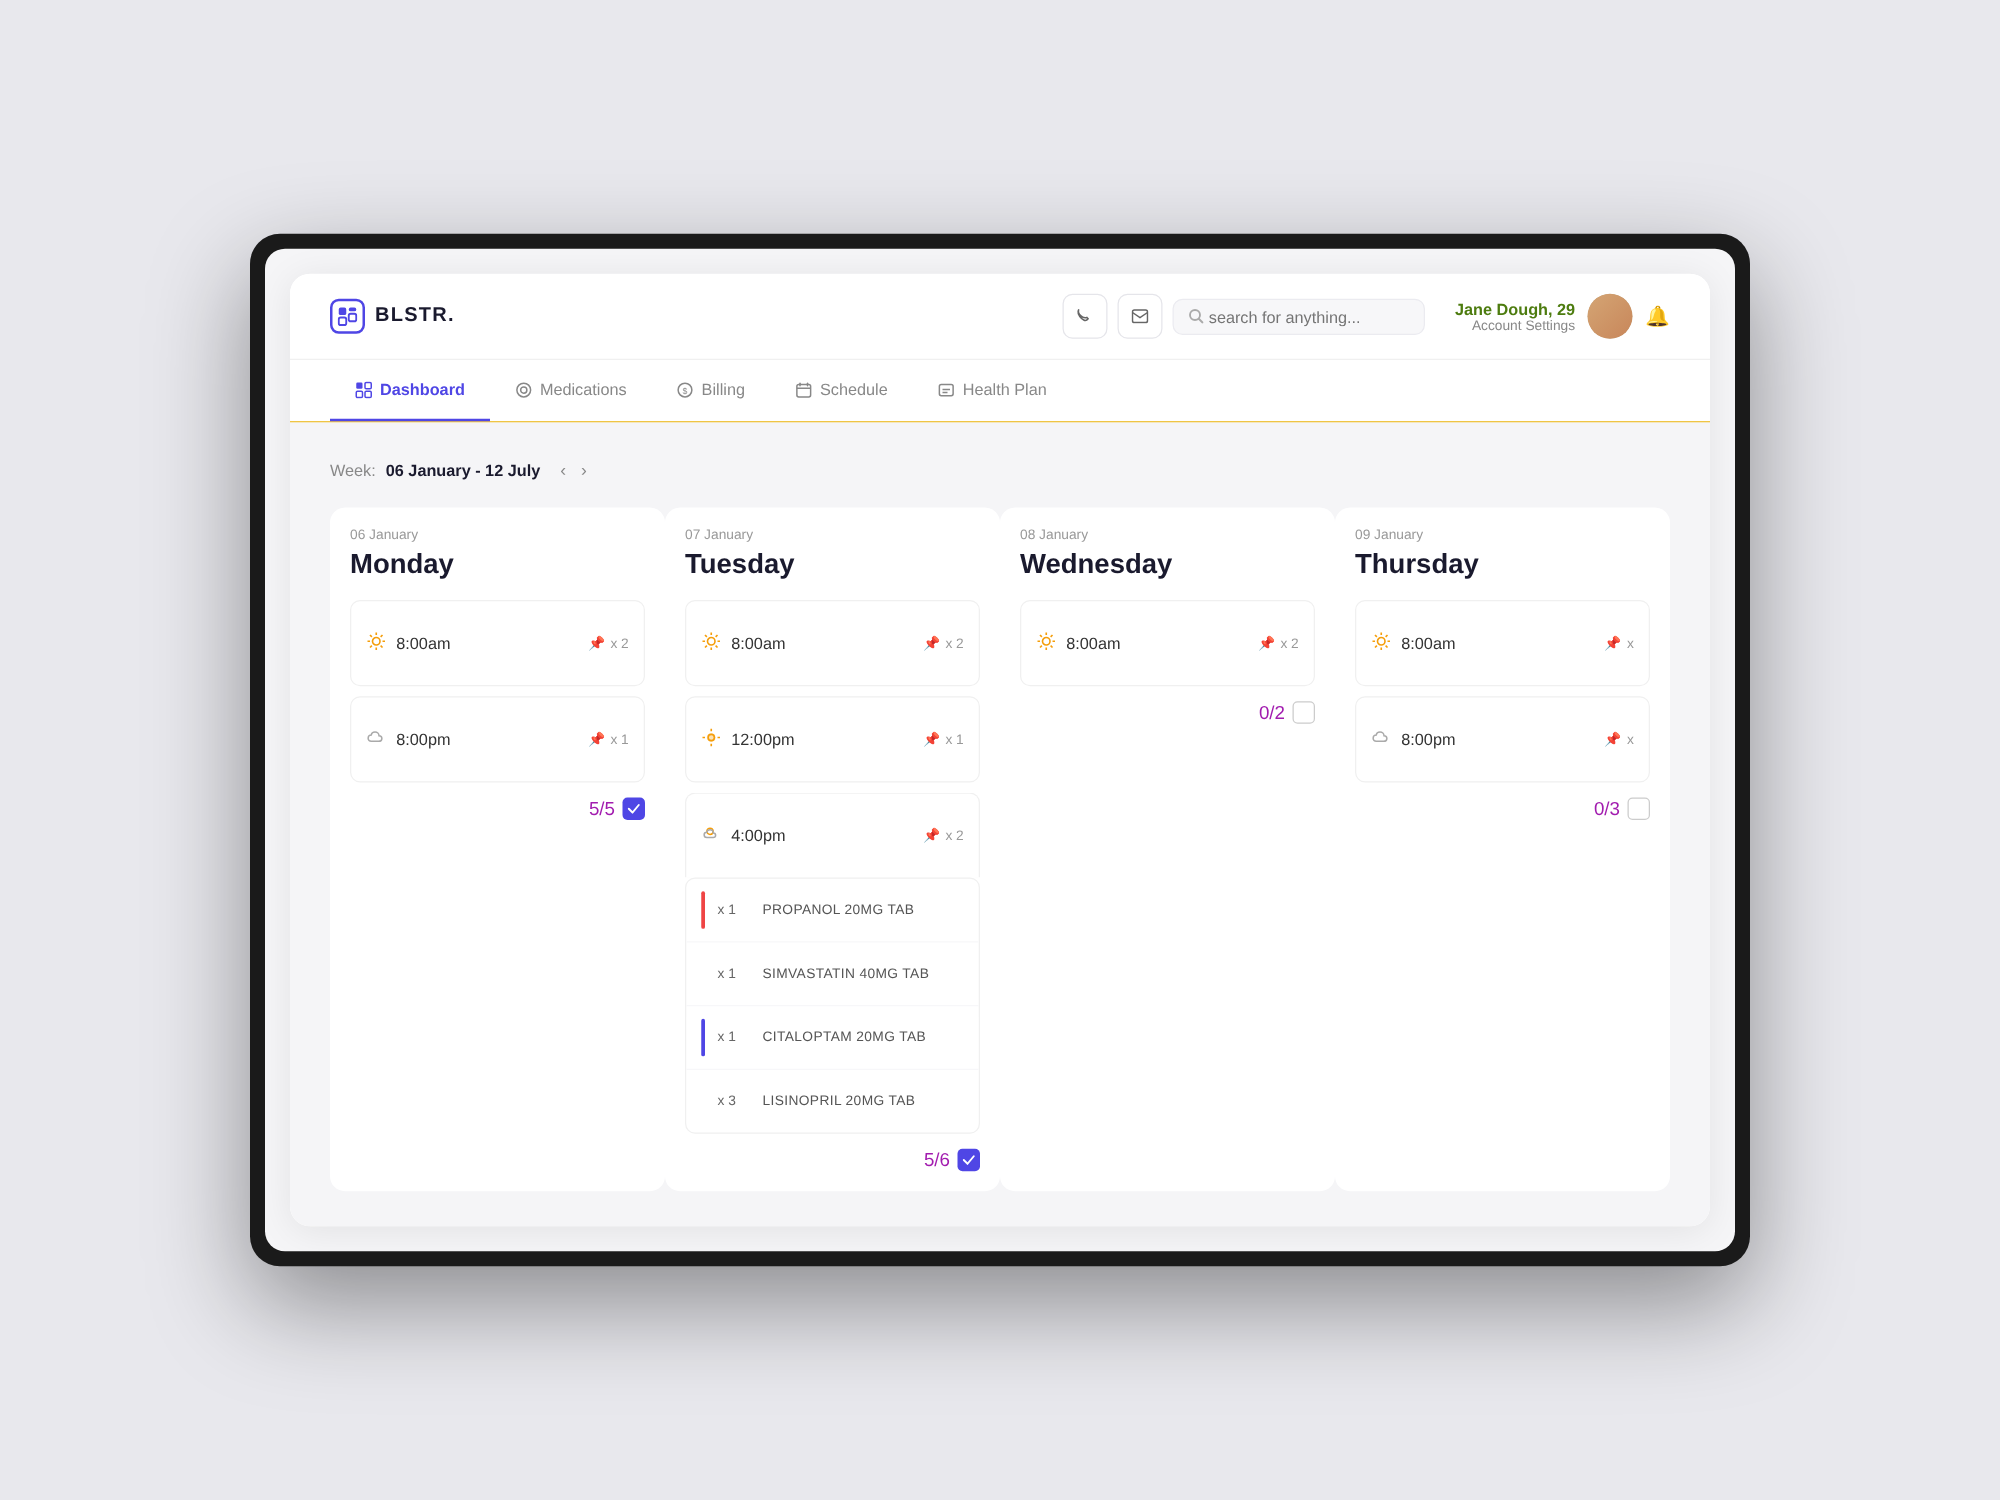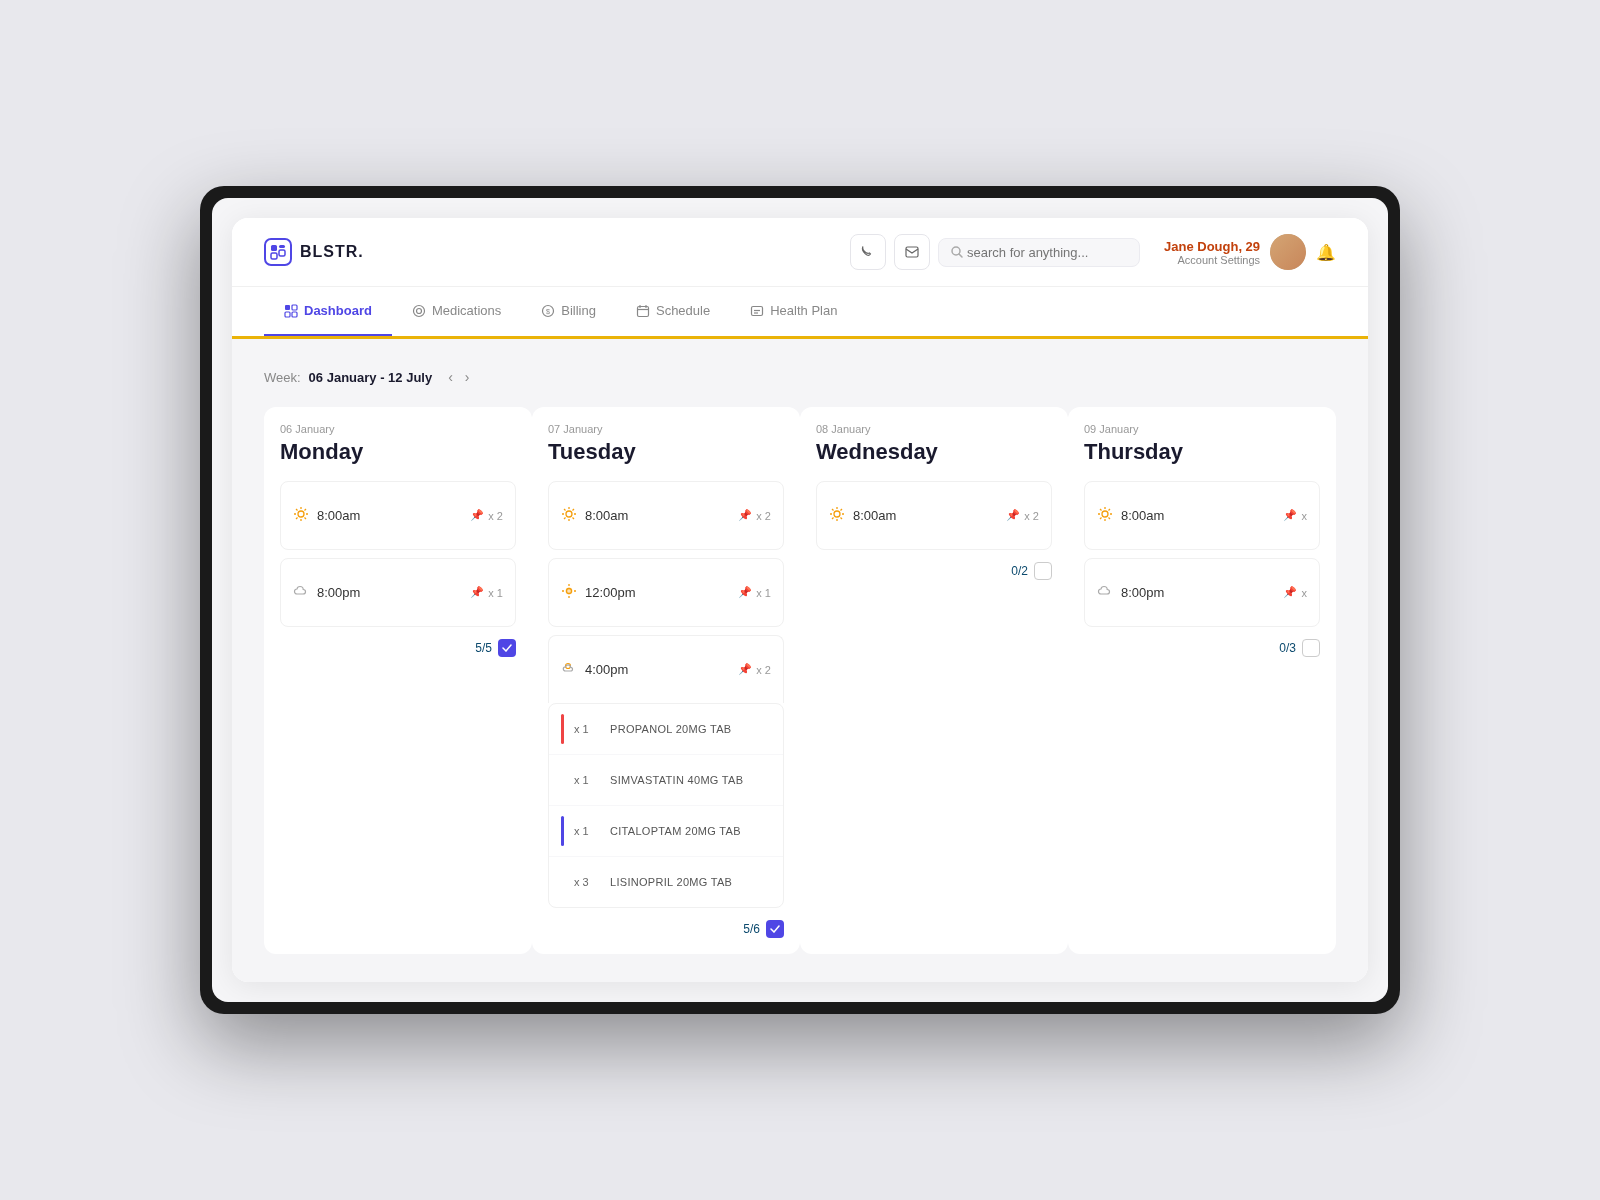--- a/index.html
+++ b/index.html
@@ -121,21 +121,21 @@
       margin-left: 16px;
     }
 
     .user-details {
       text-align: right;
     }
 
     .user-name {
       font-size: 13px;
       font-weight: 600;
-      color: #c2410c;
+      color: #4d7c0f;
     }
 
     .account-settings {
       font-size: 11px;
       color: #888;
       cursor: pointer;
     }
 
     .user-avatar {
       width: 36px;
@@ -157,21 +157,21 @@
       font-size: 16px;
       color: #888;
       cursor: pointer;
     }
 
     
     .nav {
       display: flex;
       align-items: center;
       padding: 0 32px;
-      border-bottom: 3px solid #eab308;
+      border-bottom: 1px solid #eab308;
       background: #fff;
     }
 
     .nav-item {
       display: flex;
       align-items: center;
       gap: 6px;
       padding: 16px 20px;
       font-size: 13px;
       color: #888;
@@ -295,22 +295,22 @@
 
     .day-footer {
       display: flex;
       justify-content: flex-end;
       align-items: center;
       gap: 6px;
       margin-top: 12px;
     }
 
     .day-count {
-      font-size: 12px;
-      color: #0c4a6e;
+      font-size: 15px;
+      color: #a21caf;
     }
 
     .check-box {
       width: 18px;
       height: 18px;
       border-radius: 4px;
       background: #4f46e5;
       display: flex;
       align-items: center;
       justify-content: center;

